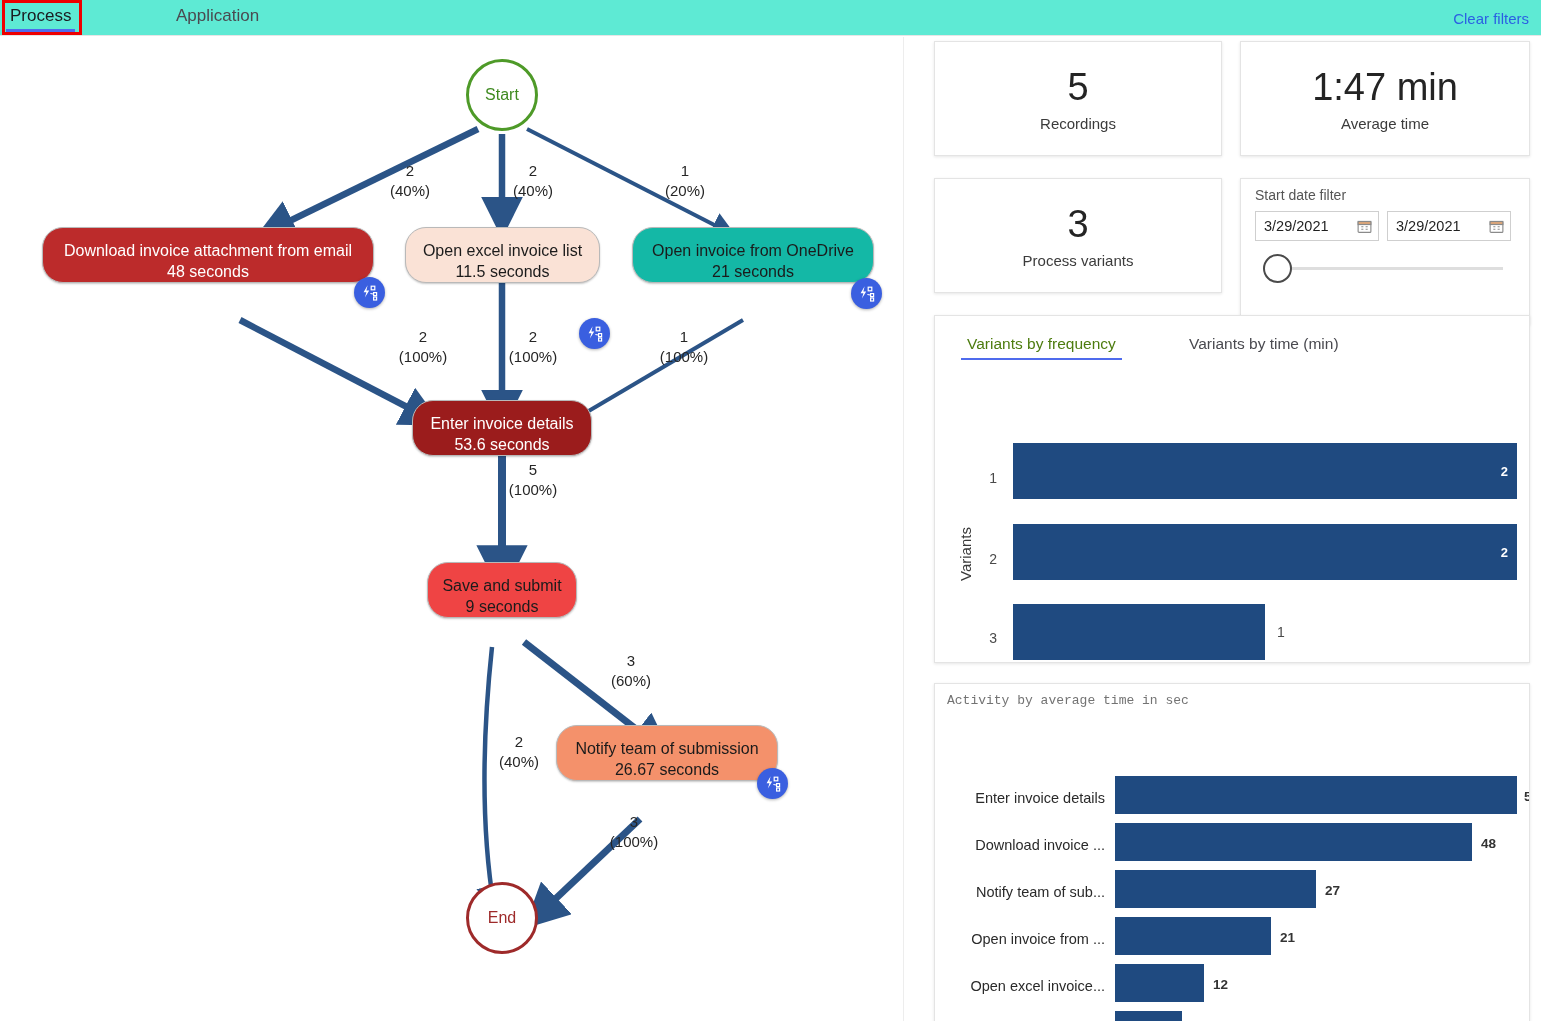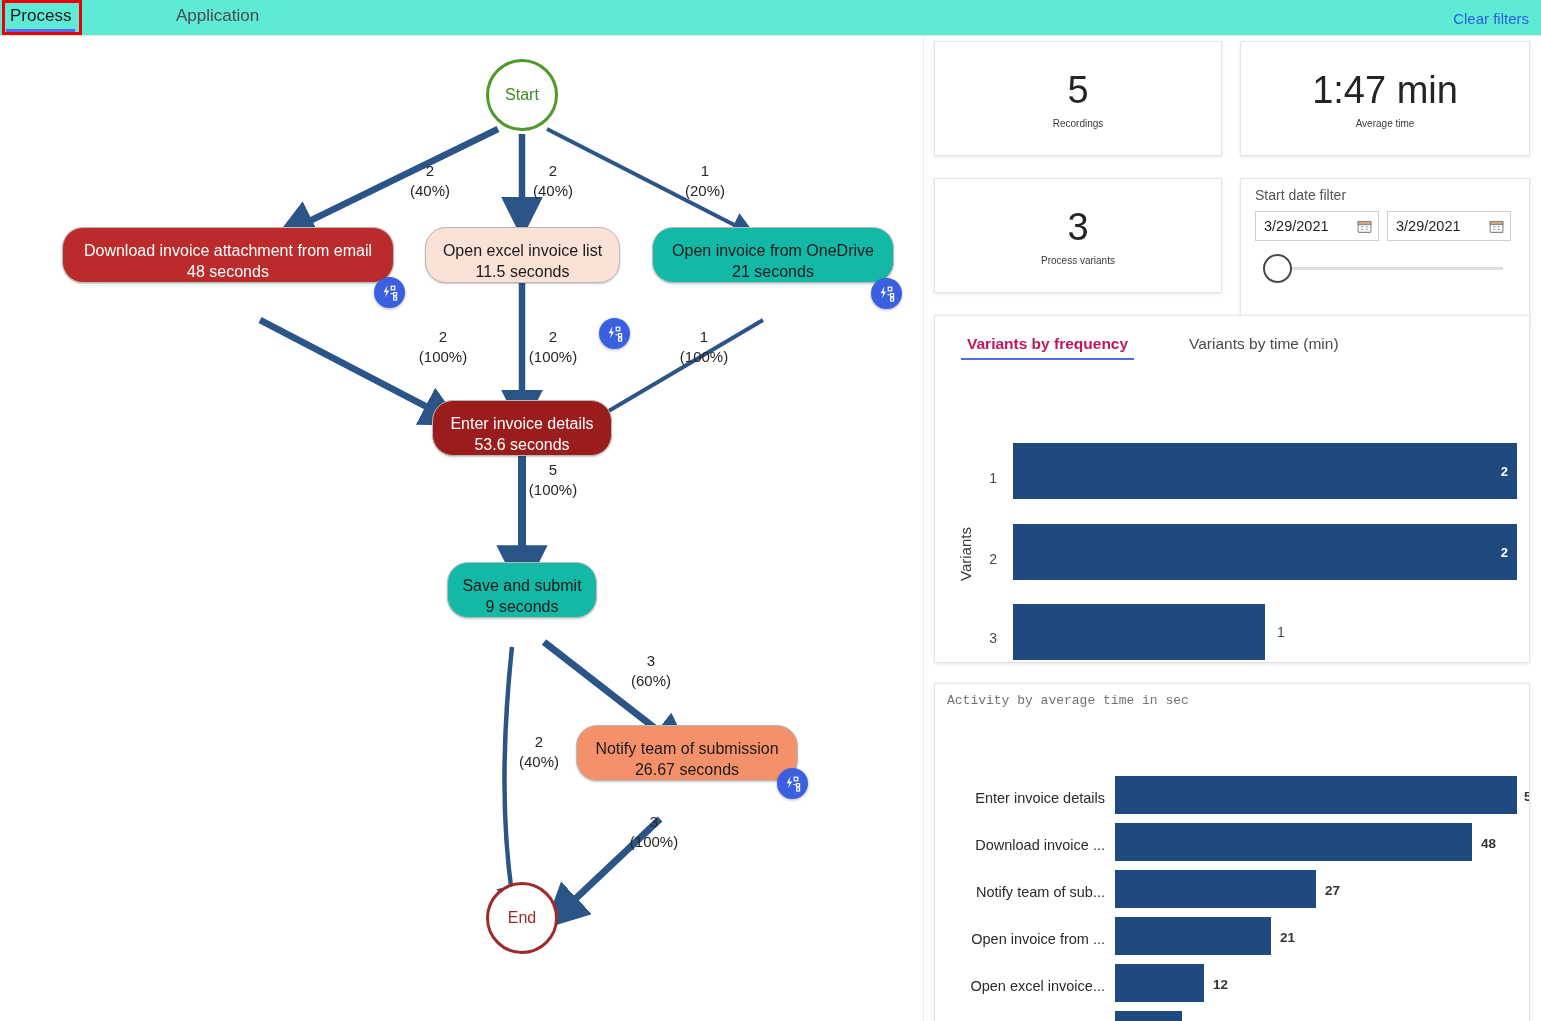--- a/index.html
+++ b/index.html
@@ -36,21 +36,20 @@
   .clear-filters {
     position: absolute; right: 12px; top: 10px;
     font-size: 15px; color: #2b5fe3; cursor: pointer; white-space: nowrap;
   }
 
   
   .graph-panel {
     position: absolute; left: 0; top: 37px; width: 904px; height: 984px;
     background: #ffffff; border-right: 1px solid #ededed;
     overflow: hidden;
-    margin-left: 20px;
   }
   .graph-svg { position: absolute; left: 0; top: 0; }
 
   .node {
     position: absolute; border-radius: 21px;
     display: flex; flex-direction: column; align-items: center; justify-content: flex-end;
     text-align: center; font-size: 16px; line-height: 21px;
     border: 1px solid #b9b9b9;
     box-shadow: 0 1px 2px rgba(0,0,0,.22);
     cursor: pointer; user-select: none;
@@ -79,21 +78,21 @@
 
   
   .side { position: absolute; left: 906px; top: 37px; width: 635px; height: 984px; }
 
   .card {
     position: absolute; background: #fff; border: 1px solid #e4e4e4;
     box-shadow: 0 1px 3px rgba(0,0,0,.10);
   }
   .kpi { display: flex; flex-direction: column; align-items: center; justify-content: center; }
   .kpi .v { font-size: 38px; line-height: 44px; color: #242424; font-weight: 400; }
-  .kpi .l { font-size: 10px; color: #3b3b3b; margin-top: 6px; }
+  .kpi .l { font-size: 15px; color: #3b3b3b; margin-top: 6px; }
 
   .filter-title { position: absolute; left: 14px; top: 8px; font-size: 14px; color: #555; }
   .date-input {
     position: absolute; top: 32px; height: 30px; width: 124px;
     border: 1px solid #cfcfcf; background: #fff;
     display: flex; align-items: center; padding: 0 6px 0 8px;
     font-size: 14.5px; color: #1f1f1f; cursor: text;
   }
   .date-input .dv { flex: 1; }
   .cal-ico { width: 15px; height: 15px; flex: 0 0 auto; }
@@ -103,21 +102,21 @@
   }
   .slider-thumb {
     position: absolute; left: 22px; top: 75px; width: 29px; height: 29px;
     border: 2px solid #4a4a4a; border-radius: 50%; background: #fff; cursor: pointer;
   }
 
   .ctab {
     position: absolute; font-size: 15.5px; padding: 3px 6px 7px 6px; cursor: pointer;
     color: #4a4a50; white-space: nowrap;
   }
-  .ctab.active { color: #be185d; font-weight: bold; }
+  .ctab.active { color: #4d7c0f; font-weight: normal; }
   .ctab.active::after {
     content: ""; position: absolute; left: 0; right: 0; bottom: 0; height: 2px; background: #4f6bed;
   }
 
   .axis-title {
     position: absolute; font-size: 15px; color: #3a3a3a;
     transform: rotate(-90deg); transform-origin: left top; white-space: nowrap;
   }
   .vbar-tick {
     position: absolute; font-size: 14px; color: #4a4a4a; text-align: right; width: 18px;
@@ -232,21 +231,21 @@
         <rect x="12.6" y="13" width="3" height="3" fill="none" stroke="#fff" stroke-width="1.2"></rect>
         <path d="M9.4 9.5 L12.3 10" stroke="#fff" stroke-width="1.1" fill="none"></path>
       </svg>
     </div>
 
     <div class="node" style="left:412px; top:363px; width:180px; height:56px; background:#9b1c1c; color:#fff;">
       <span class="nm">Enter invoice details</span>
       <span class="ns">53.6 seconds</span>
     </div>
 
-    <div class="node" style="left:427px; top:525px; width:150px; height:56px; background:#14b8a6; color:#1b1b1b;">
+    <div class="node" style="left:427px; top:525px; width:150px; height:56px; background:#ef4444; color:#1b1b1b;">
       <span class="nm">Save and submit</span>
       <span class="ns">9 seconds</span>
     </div>
 
     <div class="node" style="left:556px; top:688px; width:222px; height:56px; background:#f4916b; color:#1b1b1b;">
       <span class="nm">Notify team of submission</span>
       <span class="ns">26.67 seconds</span>
     </div>
     <div class="flow-badge" style="left:757px; top:731px;">
       <svg width="18" height="18" viewBox="0 0 18 18">

